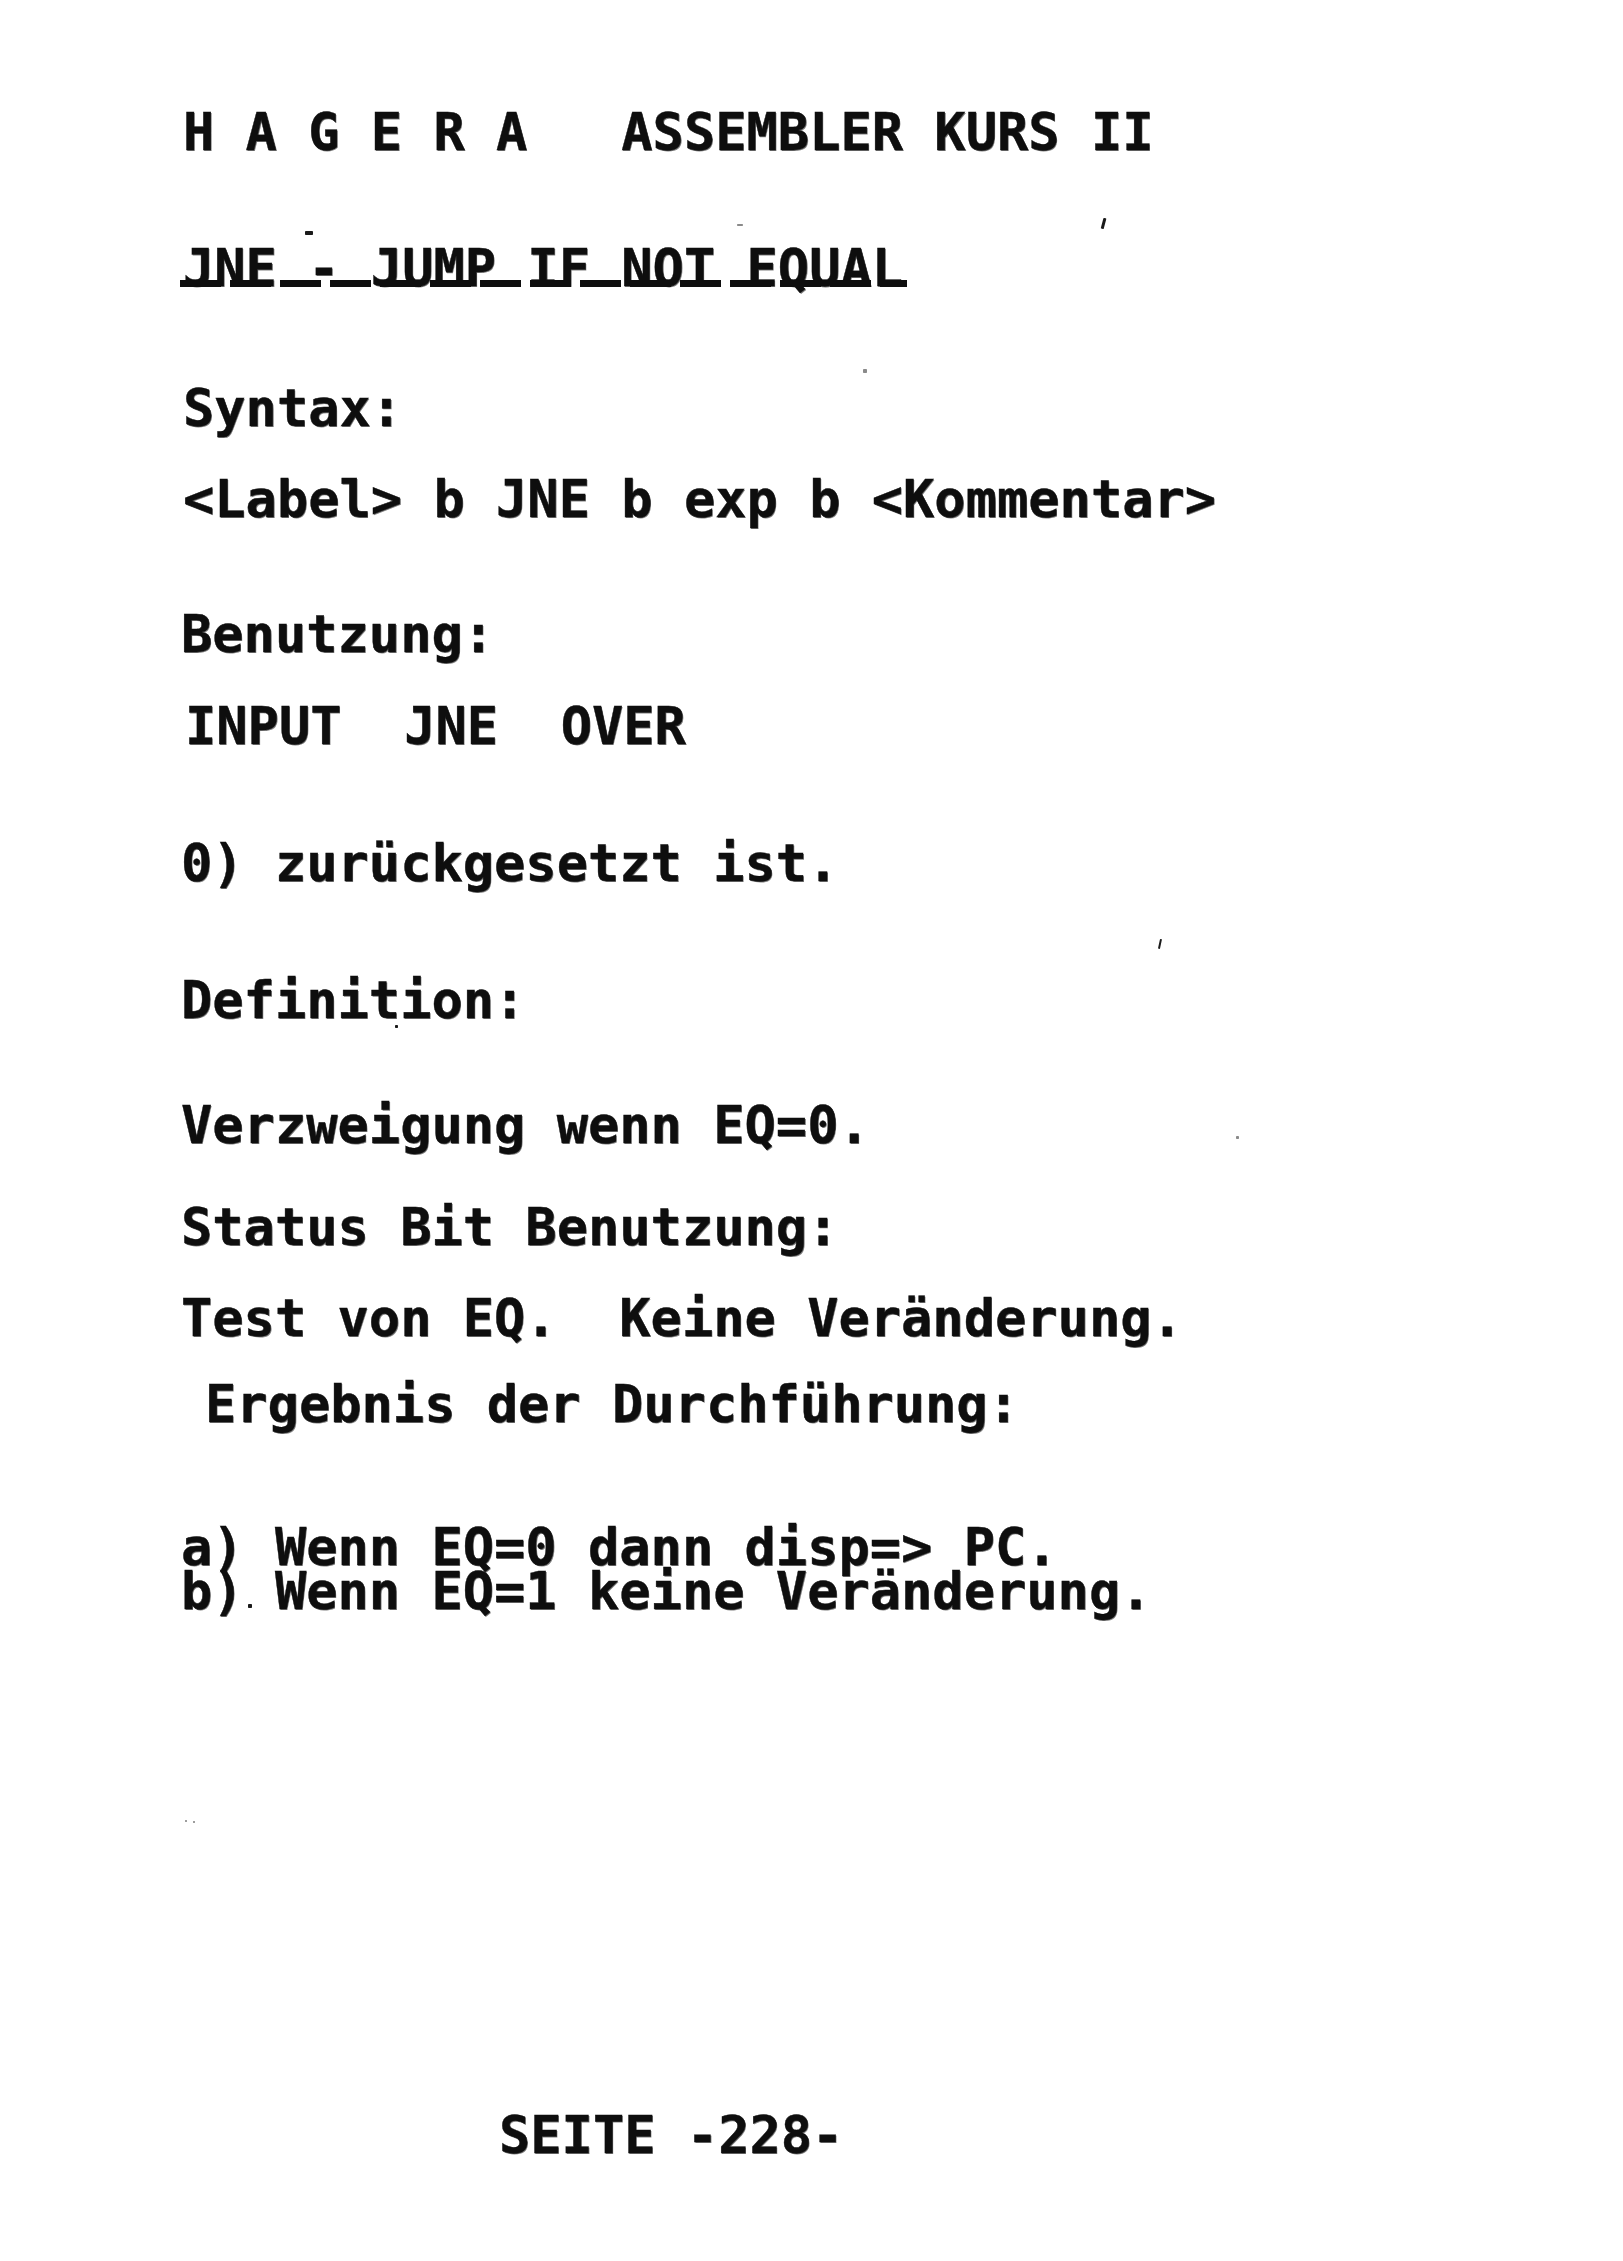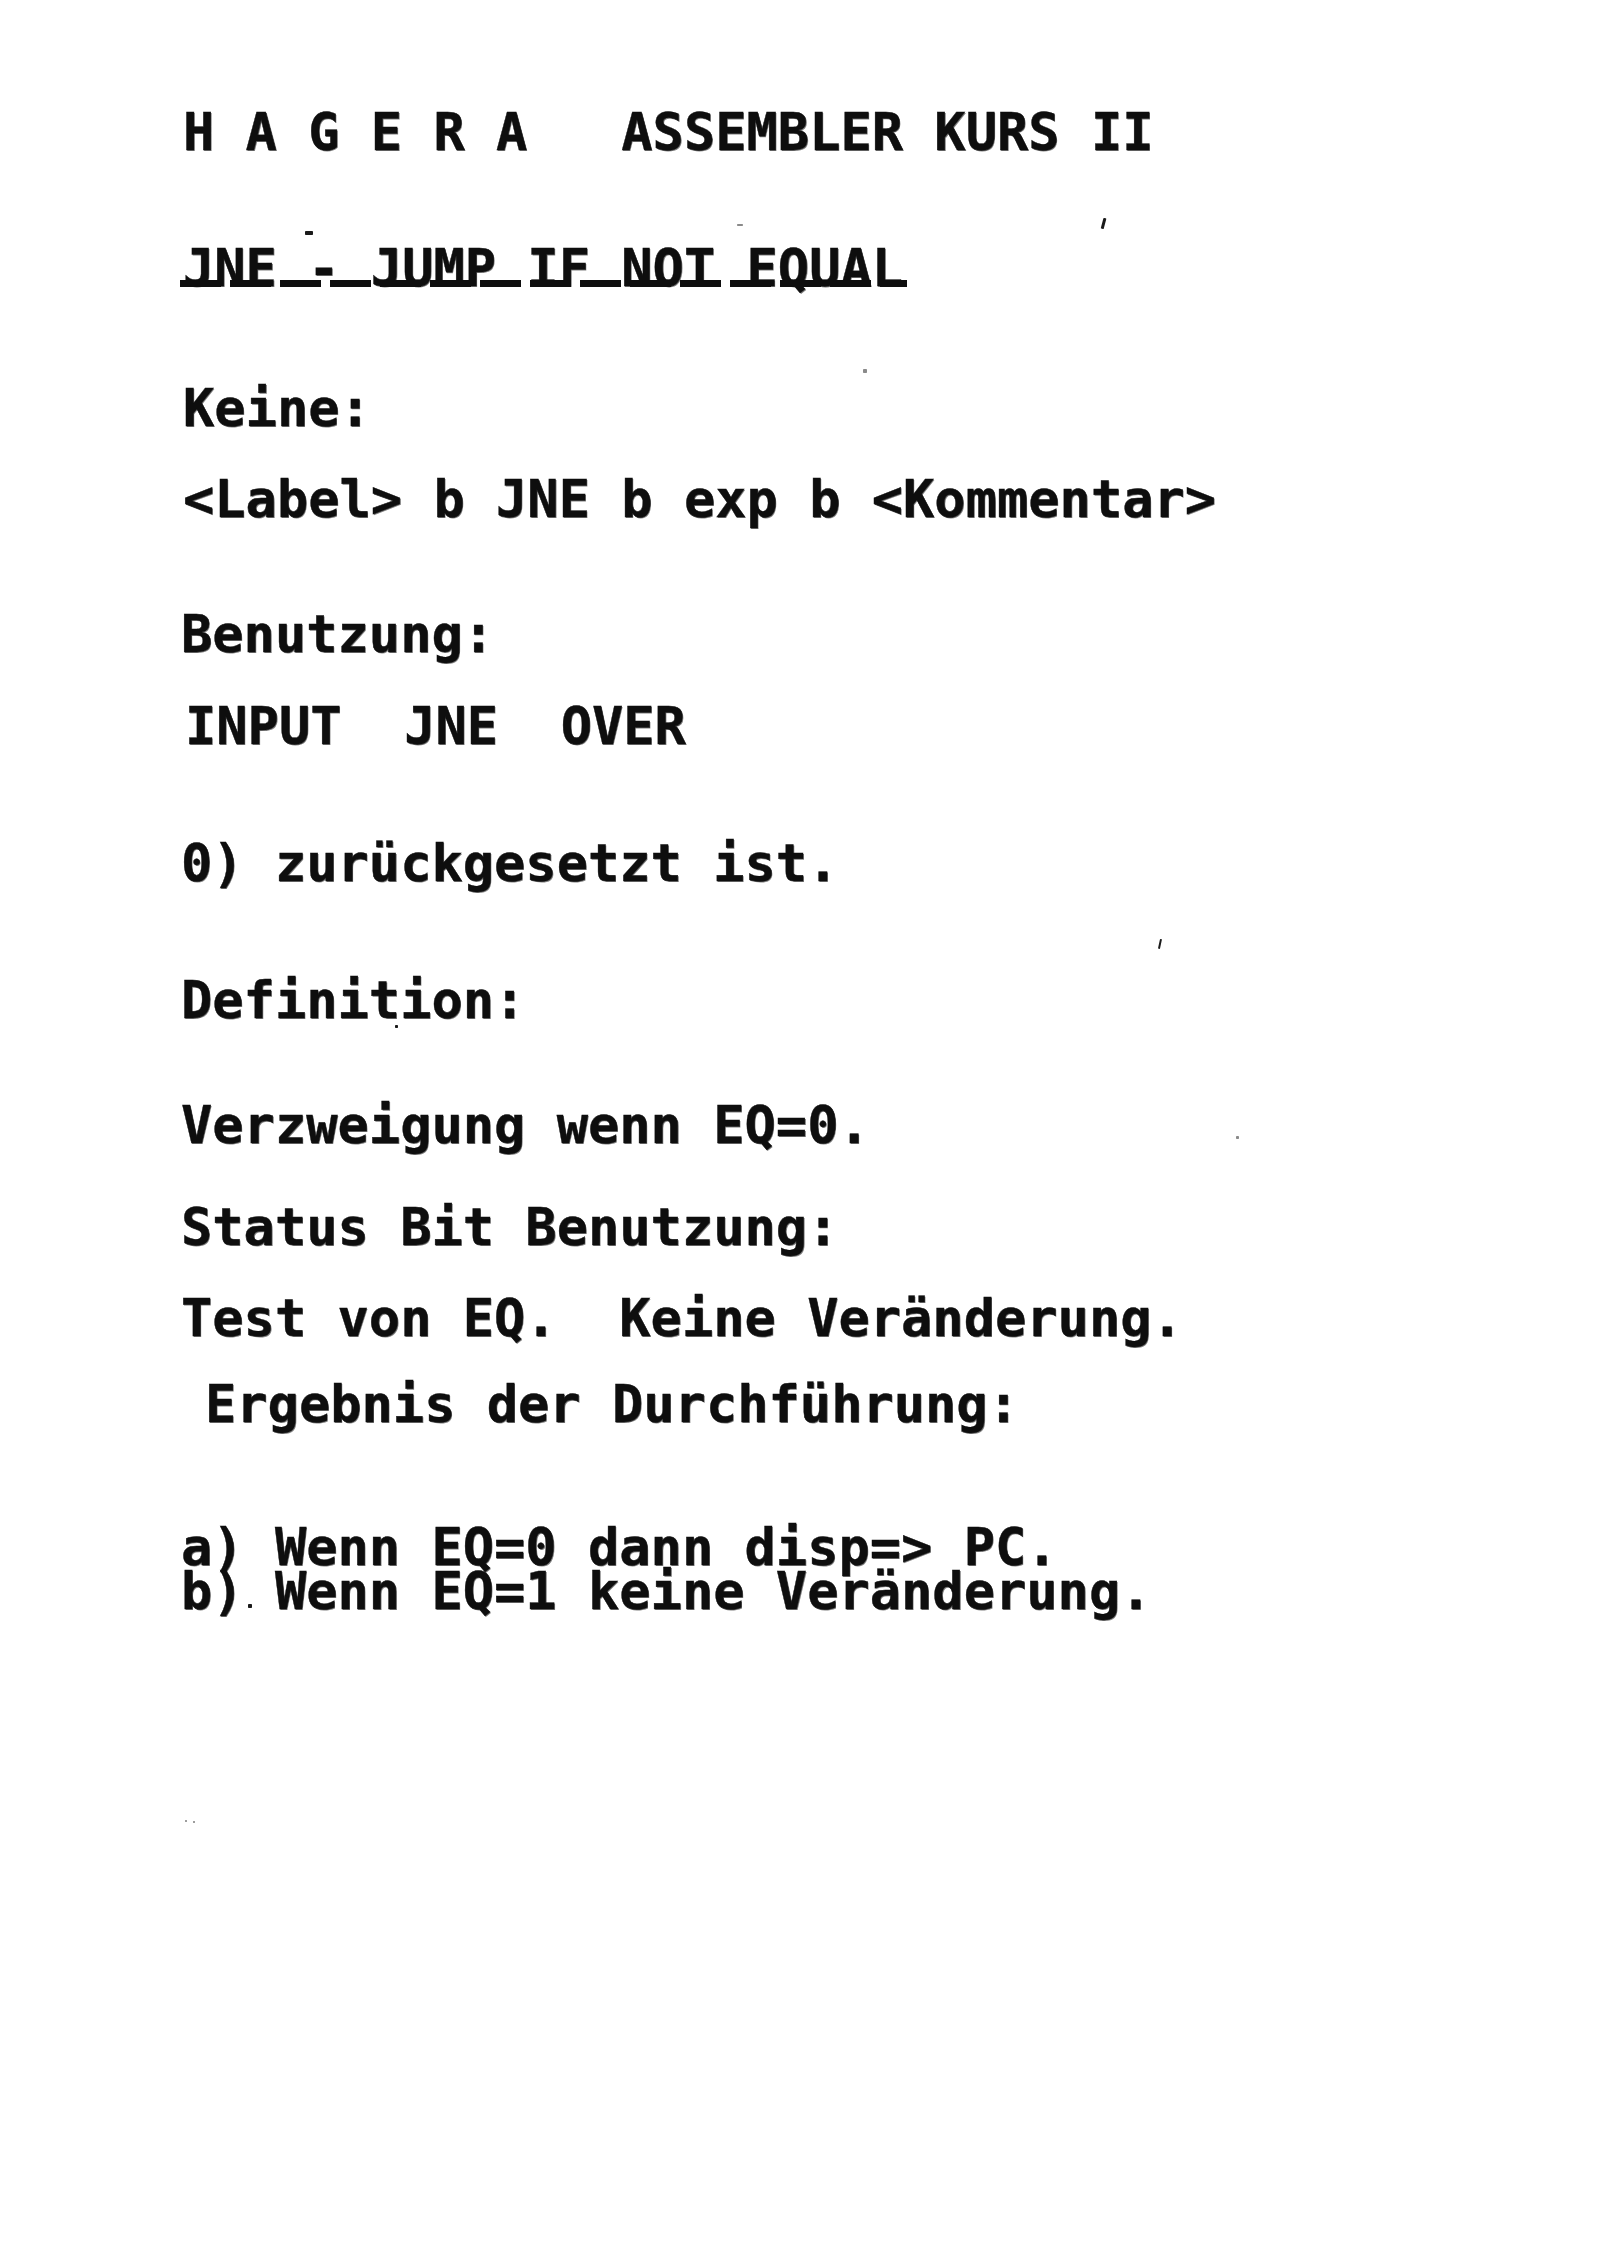--- a/index.html
+++ b/index.html
@@ -50,37 +50,38 @@
 </head>
 <body>
 
 <div class="page">
 
   <div class="tline" style="left:183px; top:106px;">H A G E R A   ASSEMBLER KURS II</div>
 
   <div class="tline" style="left:183px; top:242px;">JNE - JUMP IF NOT EQUAL</div>
   <div class="title-underline"></div>
 
-  <div class="tline" style="left:183px; top:382px;">Keine:</div>
+  <div class="tline" style="left:183px; top:382px;">Syntax:</div>
   <div class="tline" style="left:183px; top:473px;">&lt;Label&gt; b JNE b exp b &lt;Kommentar&gt;</div>
 
   <div class="tline" style="left:181px; top:608px;">Benutzung:</div>
   <div class="tline" style="left:185px; top:700px;">INPUT  JNE  OVER</div>
   <div class="tline" style="left:181px; top:837px;">0) zurückgesetzt ist.</div>
 
   <div class="tline" style="left:181px; top:974px;">Definition:</div>
   <div class="tline" style="left:181px; top:1067px;margin-top:32px;">Verzweigung wenn EQ=0.</div>
 
   <div class="tline" style="left:181px; top:1201px;">Status Bit Benutzung:</div>
   <div class="tline" style="left:181px; top:1292px;">Test von EQ.  Keine Veränderung.</div>
 
   <div class="tline" style="left:181px; top:1378px;margin-left:24px;">Ergebnis der Durchführung:</div>
   <div class="tline" style="left:181px; top:1521px;">a) Wenn EQ=0 dann disp=&gt; PC.</div>
   <div class="tline" style="left:181px; top:1565px;">b) Wenn EQ=1 keine Veränderung.</div>
 
+  <div class="tline" style="left:499px; top:2109px;">SEITE -228-</div>
 
   <div class="speck" style="left:1102px; top:218px; width:3.2px; height:11.4px; transform:rotate(15deg);"></div>
   <div class="speck" style="left:305px; top:231px; width:8px; height:4px;"></div>
   <div class="speck faint" style="left:737px; top:224px; width:5.7px; height:2.4px;"></div>
   <div class="speck faint" style="left:863px; top:369px; width:4px; height:4px;"></div>
   <div class="speck" style="left:1159px; top:939px; width:2.4px; height:9.7px; transform:rotate(12deg);"></div>
   <div class="speck" style="left:395px; top:1025px; width:3.2px; height:3.2px;"></div>
   <div class="speck faint" style="left:1236px; top:1136px; width:3.2px; height:3.2px;"></div>
   <div class="speck" style="left:248px; top:1604px; width:4px; height:4px;"></div>
   <div class="speck faint" style="left:185px; top:1820px; width:2.4px; height:2.4px;"></div>

